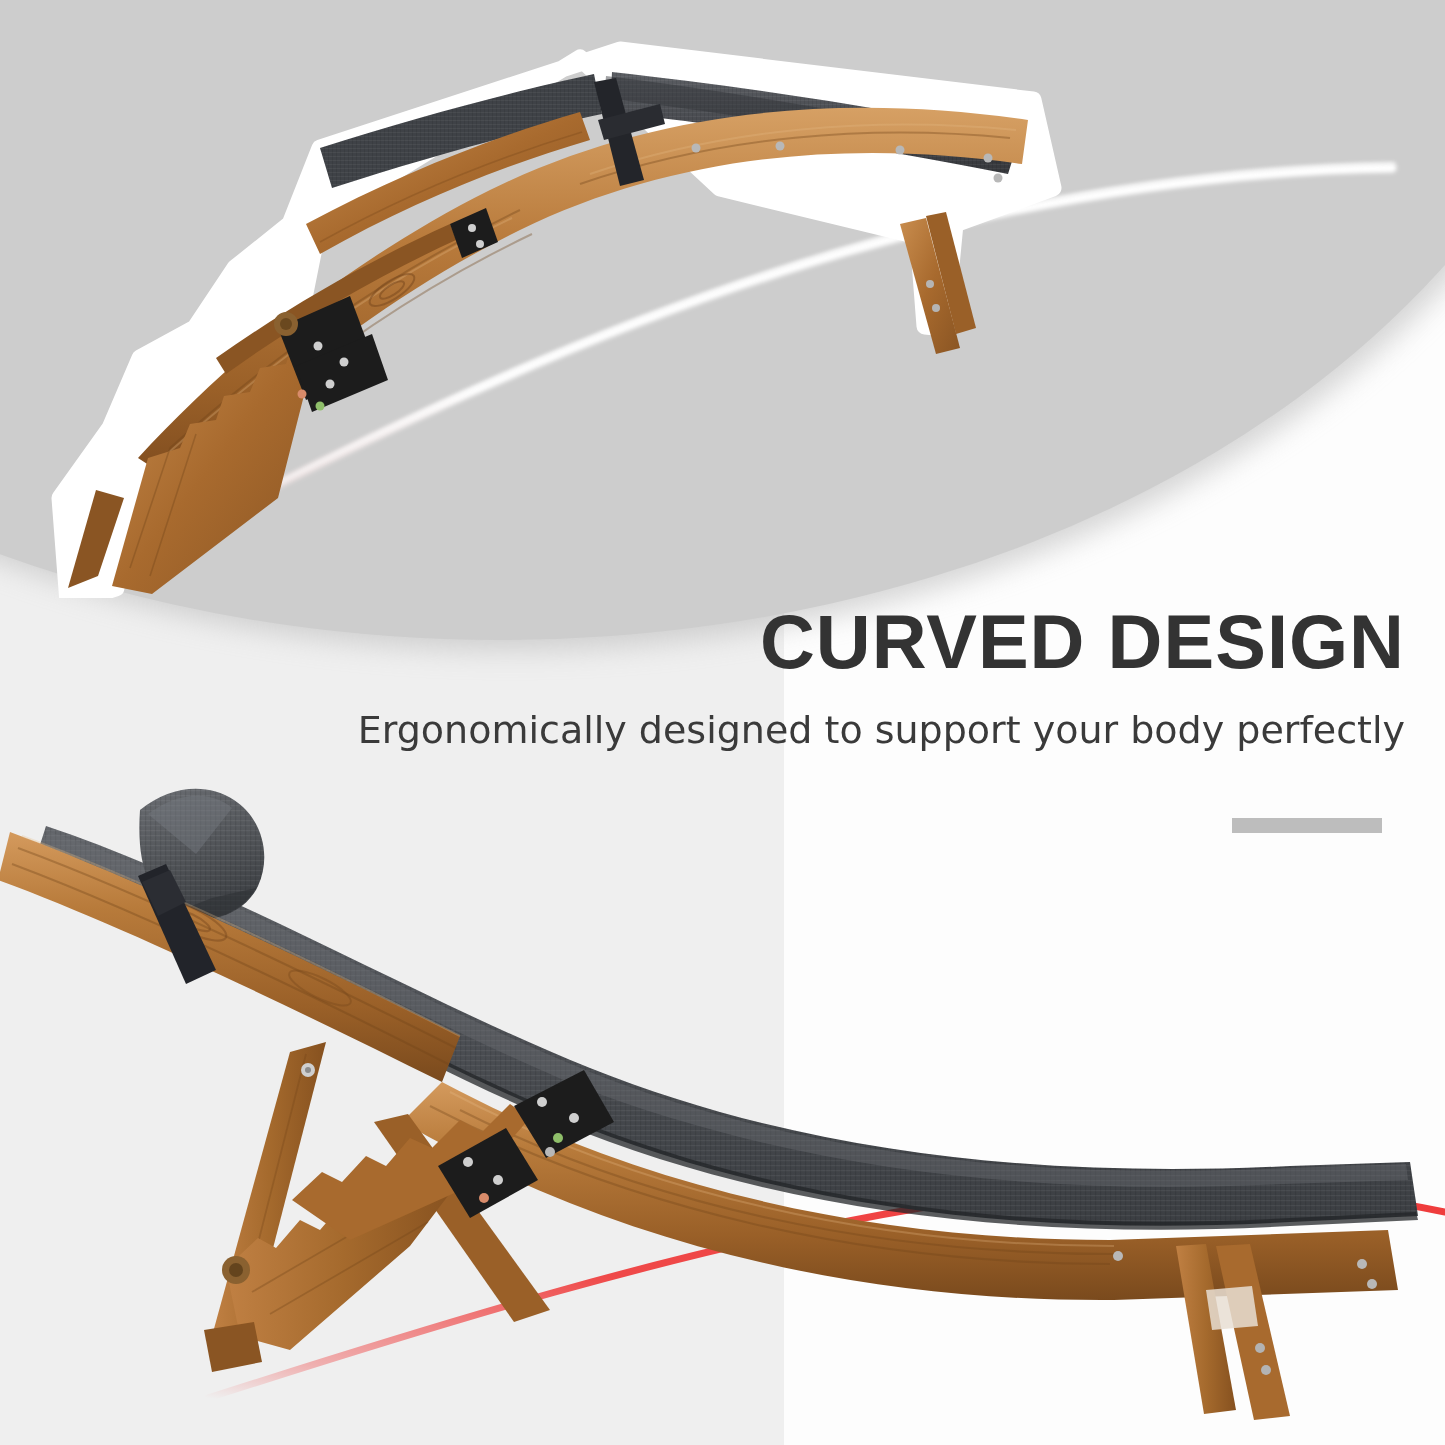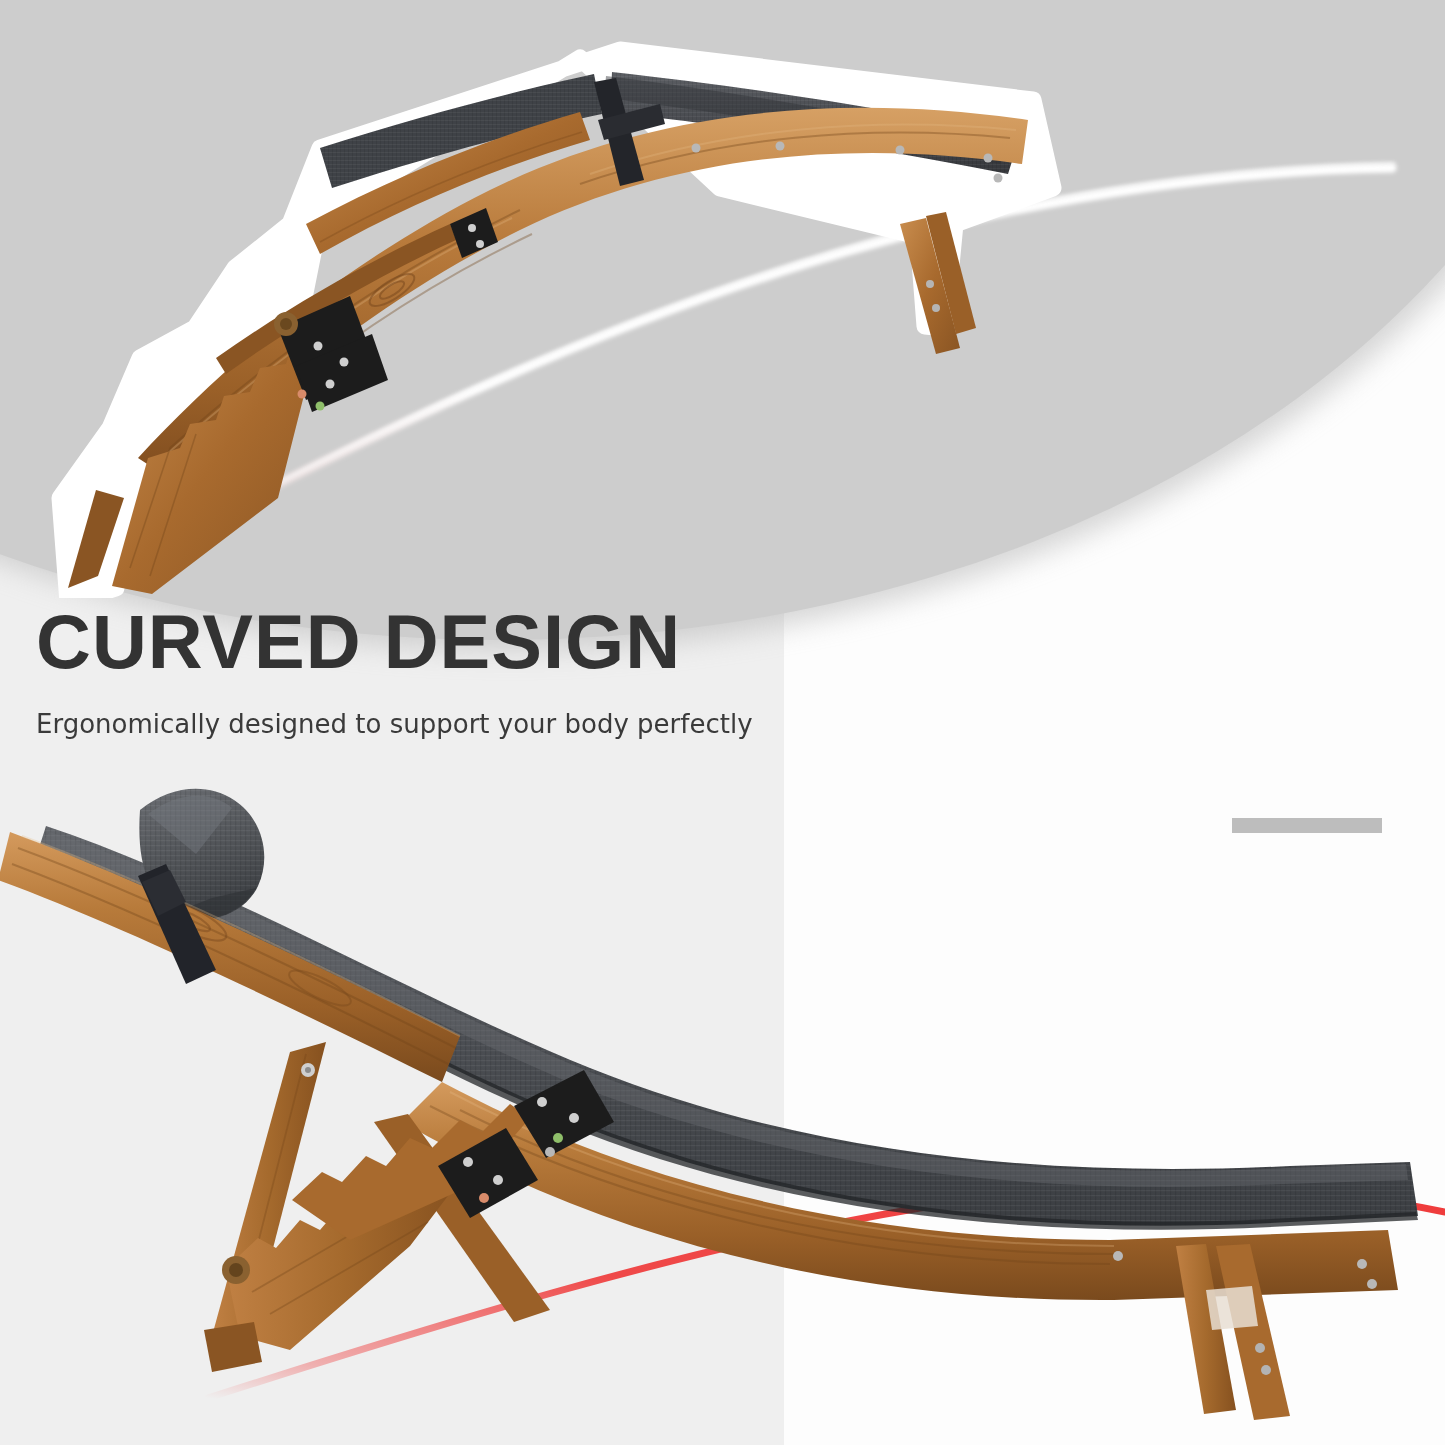--- a/index.html
+++ b/index.html
@@ -77,38 +77,38 @@
     pointer-events: none;
   }
   .product svg { display: block; }
 
   
   .copy {
     position: absolute;
     left: 0;
     top: 604px;
     width: 1405px;
-    padding-left: 36px;
+    text-align: right;
   }
   .headline {
     margin: 0;
     font-family: "Liberation Sans", sans-serif;
     font-weight: bold;
     font-size: 76px;
     letter-spacing: 1px;
     line-height: 1.0;
     color: #333333;
     white-space: nowrap;
   }
   .subline {
     margin: 0;
     padding-top: 30px;
     font-family: "DejaVu Sans", sans-serif;
     font-weight: 400;
-    font-size: 26px;
+    font-size: 38px;
     line-height: 1.1;
     color: #3a3a3a;
     white-space: nowrap;
   }
   .accent-bar {
     position: absolute;
     left: 1232px;
     top: 818px;
     width: 150px;
     height: 15px;

